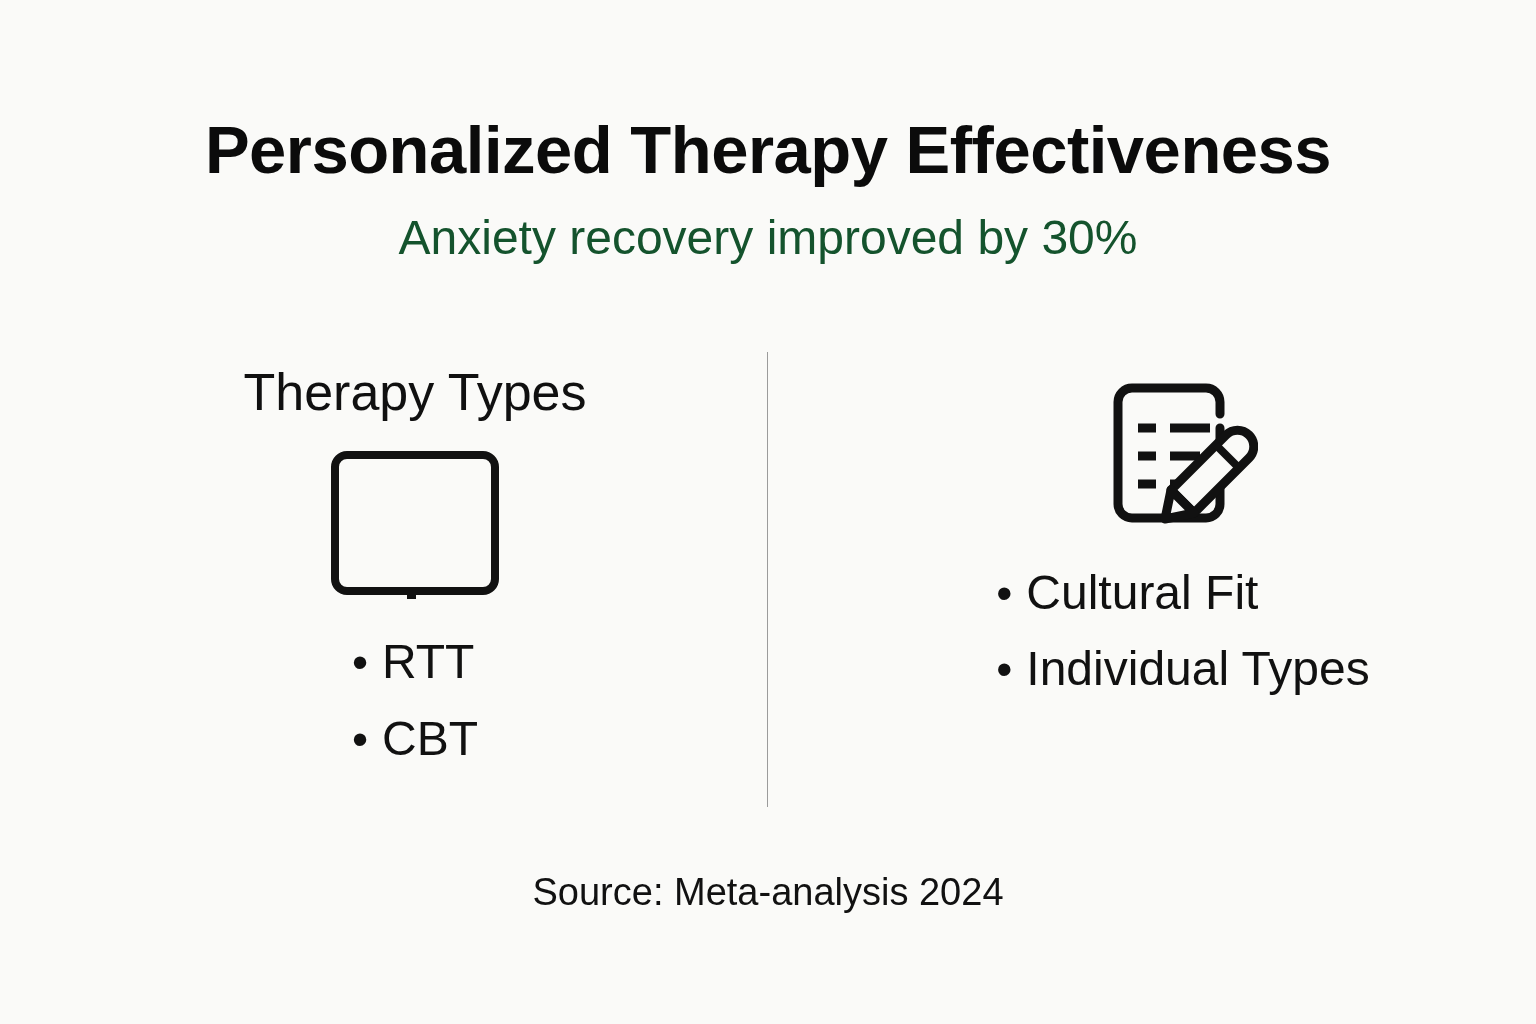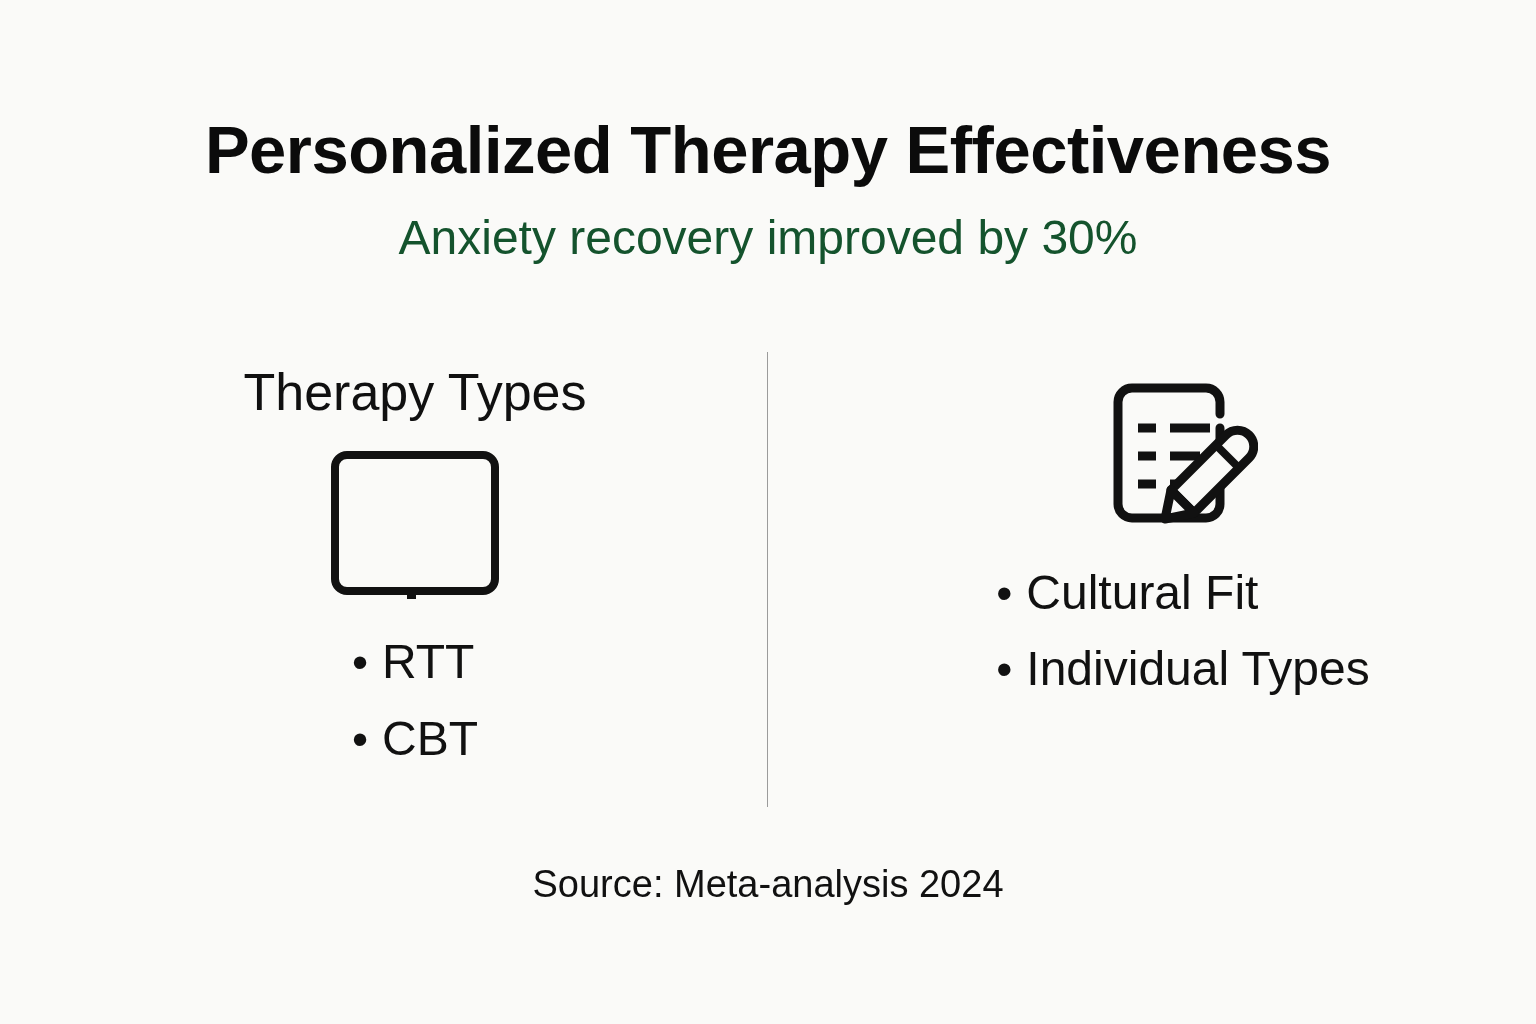--- a/index.html
+++ b/index.html
@@ -124,21 +124,21 @@
     top: 858px;
     left: 0;
     width: 1536px;
     text-align: center;
   }
   .source {
     font-size: 38px;
     font-weight: 400;
     line-height: 1.2;
     color: #111111;
-    margin: 4px;
+    margin: 12px;
   }
 
   svg { display: block; }
 </style>
 </head>
 <body>
 
 <div class="slide">
 
   <div class="header">

